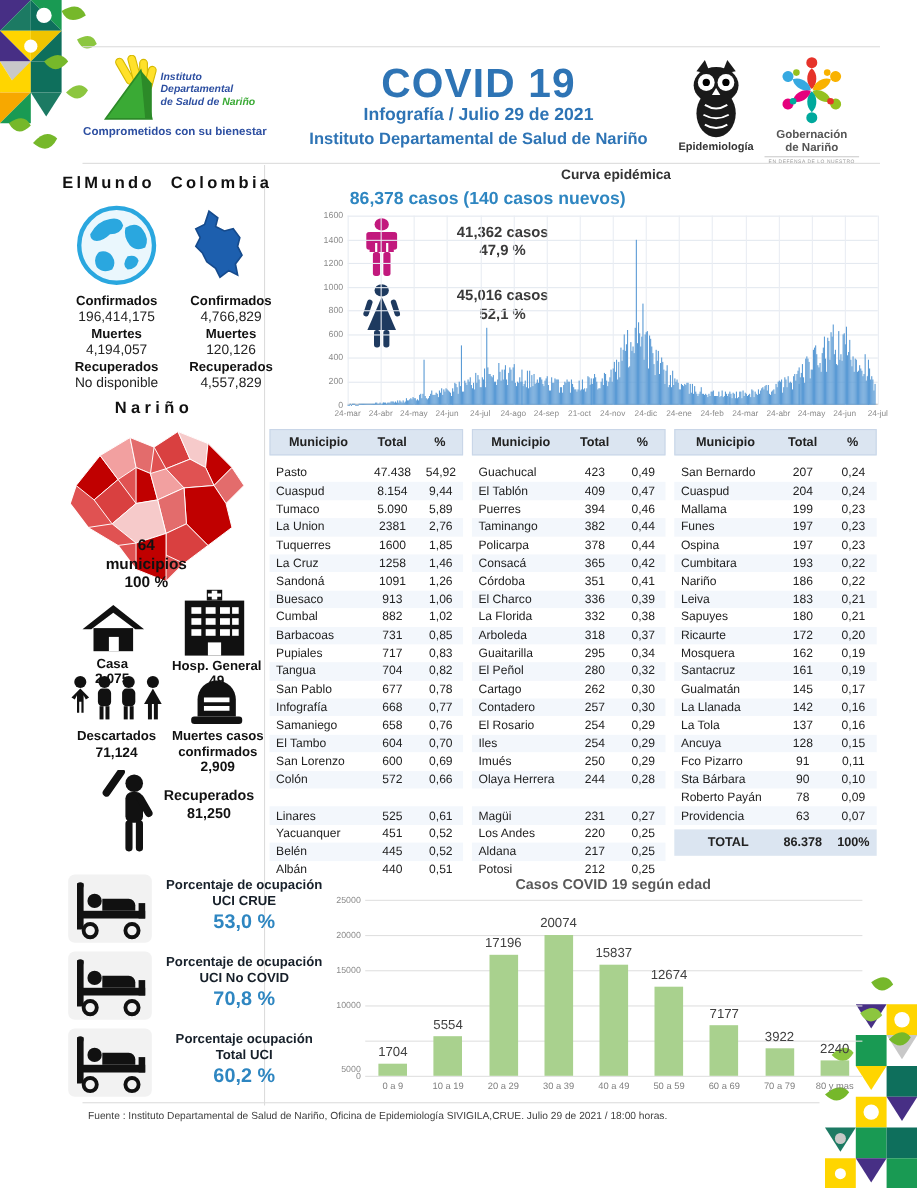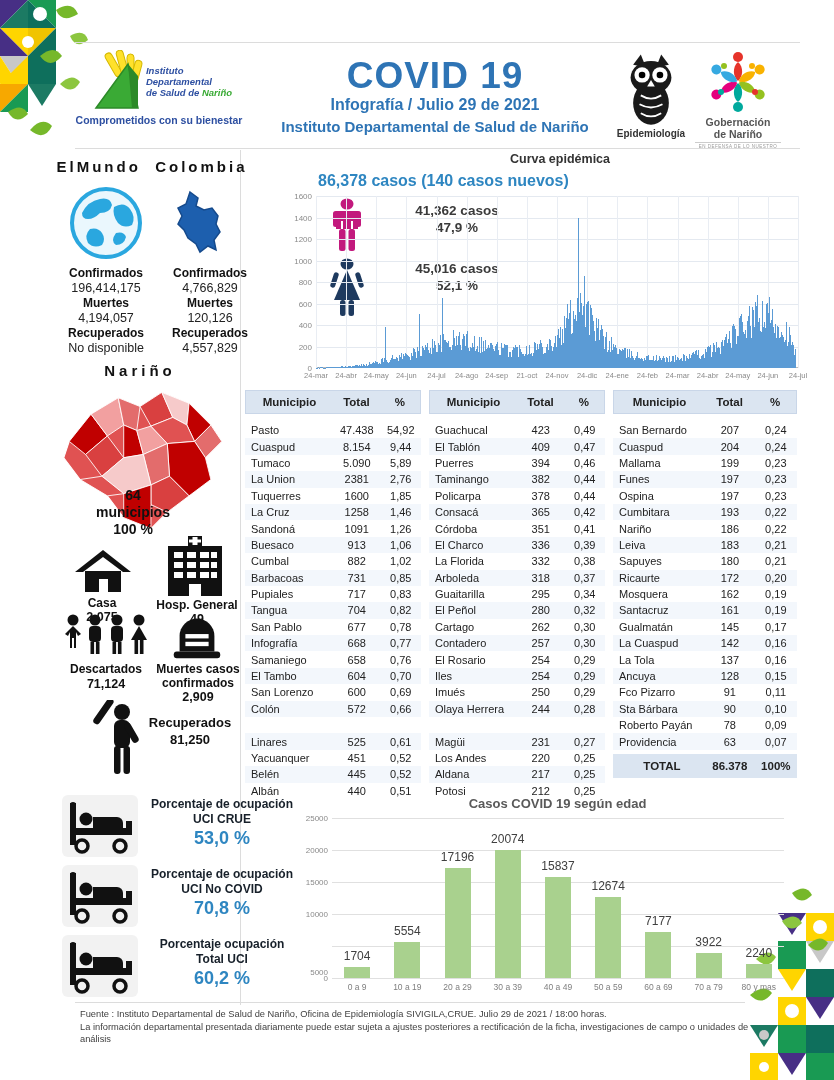--- a/index.html
+++ b/index.html
@@ -1262,21 +1262,21 @@
             <div class="td c0">Santacruz</div>
             <div class="td c1">161</div>
             <div class="td c2">0,19</div>
           </div>
           <div class="tr">
             <div class="td c0">Gualmatán</div>
             <div class="td c1">145</div>
             <div class="td c2">0,17</div>
           </div>
           <div class="tr">
-            <div class="td c0">La Cuaspud</div>
+            <div class="td c0">La Llanada</div>
             <div class="td c1">142</div>
             <div class="td c2">0,16</div>
           </div>
           <div class="tr">
             <div class="td c0">La Tola</div>
             <div class="td c1">137</div>
             <div class="td c2">0,16</div>
           </div>
           <div class="tr">
             <div class="td c0">Ancuya</div>
@@ -1435,16 +1435,15 @@
         <div class="age-col">
           <div class="age-val" style="bottom: 18.336px;">2240</div>
           <div class="age-bar" style="height: 14.336px; background: rgb(169, 209, 142);"></div>
           <div class="age-cat">80 y mas</div>
         </div>
       </div>
   </div>
 
   <div class="abs" id="footer">
     <div>Fuente : Instituto Departamental de Salud de Nariño, Oficina de Epidemiología SIVIGILA,CRUE.  Julio  29  de 2021 / 18:00  horas.</div>
-    <div>La información departamental presentada diariamente puede estar sujeta a ajustes posteriores a  rectificación de la ficha, investigaciones de campo o unidades de análisis</div>
   </div>
 
 </div>
 
 </body></html>

